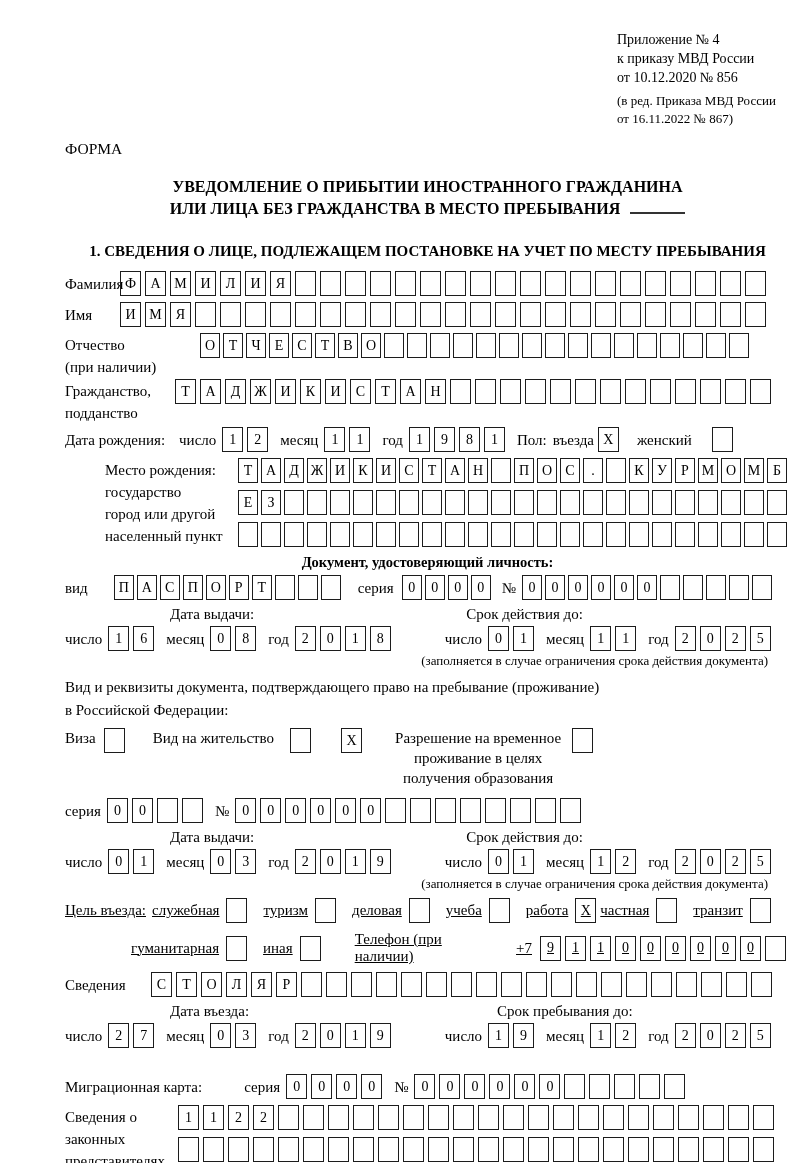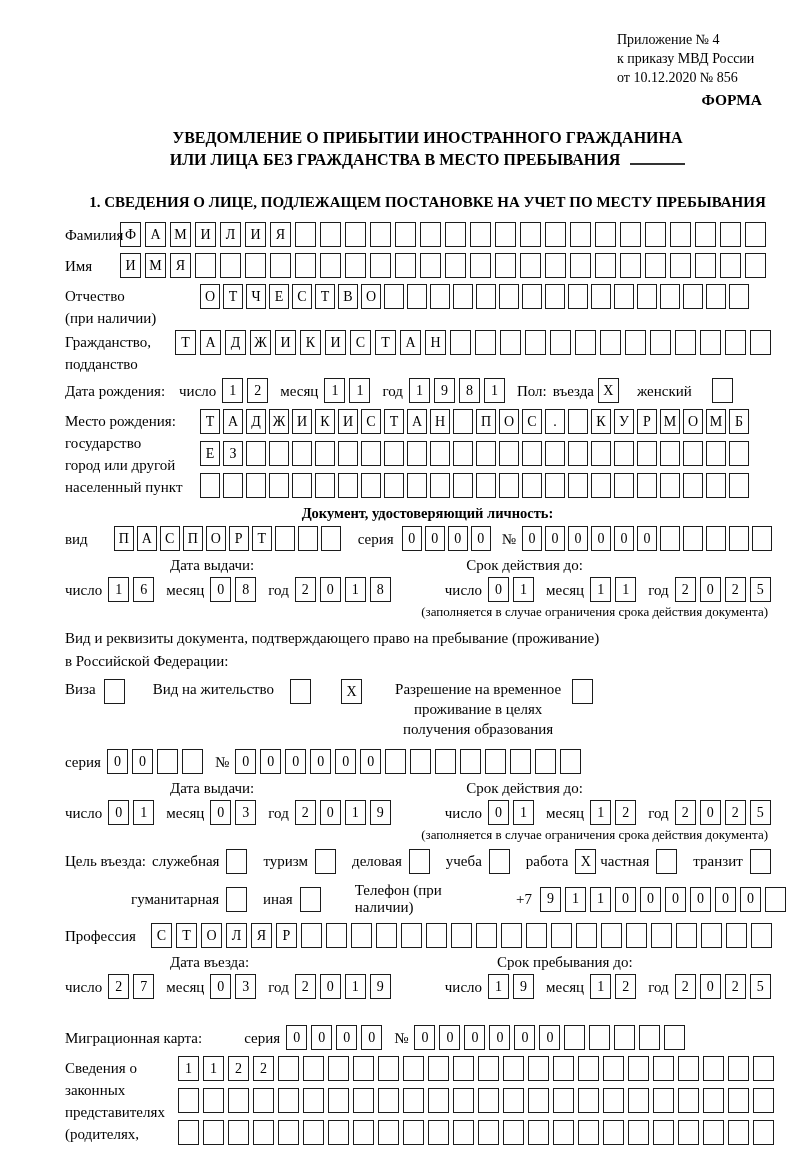--- a/index.html
+++ b/index.html
@@ -4,21 +4,21 @@
 <style>
   html,body{margin:0;padding:0;background:#fff;}
   .page{
     width:800px;height:1163px;box-sizing:border-box;position:relative;
     background:#fff;color:#000;overflow:hidden;
     font-family:"Liberation Serif","DejaVu Serif",serif;
     padding:30px 10px 0 65px;
   }
   .appendix{margin-left:552px;font-size:14px;line-height:19px;}
   .appendix .ed{margin-top:5px;font-size:13px;line-height:18px;}
-  .forma{margin-top:4px;text-align:right;padding-right:28px;font-weight:bold;font-size:15.5px;}
+  .forma{margin-top:12px;text-align:left;padding-right:28px;font-weight:normal;font-size:15.5px;}
   .title{margin-top:18px;text-align:center;font-weight:bold;font-size:16px;line-height:22px;}
   .blank-line{display:inline-block;width:55px;border-bottom:2px solid #333;margin-left:10px;}
   .sect{margin-top:23px;text-align:center;font-weight:bold;font-size:15px;}
 
   .row{display:flex;align-items:flex-start;margin-top:6px;}
   .lbl{font-size:15px;line-height:20px;padding-top:3px;flex:none;}
   .lbl2{font-size:15px;line-height:19px;padding-top:3px;flex:none;}
   .cells{display:flex;flex:none;}
   .cell,.box{
     display:inline-flex;align-items:center;justify-content:center;flex:none;
@@ -33,32 +33,36 @@
   .center-head{font-weight:bold;font-size:14.5px;text-align:center;margin-top:8px;}
   .date-heads{display:flex;font-size:15px;margin-top:6px;}
   .date-row{display:flex;align-items:center;margin-top:3px;font-size:15px;}
   .date-row .lbl{padding-top:0;}
   .date-row .cells{margin-left:6px;margin-right:8px;}
   .note{font-size:13px;text-align:right;padding-right:22px;margin-top:2px;}
   .plain{font-size:15px;margin-top:8px;line-height:21px;}
   .opt{display:flex;align-items:flex-start;margin-right:14px;}
   .opt .olbl{font-size:15px;line-height:20px;margin-right:8px;}
   .opt .olbl.c{text-align:center;}
-  .chk-row{display:flex;align-items:center;font-size:15px;margin-top:8px;}
+  .chk-row{display:flex;align-items:center;font-size:15px;margin-top:8px;text-decoration:underline;}
   .chk-row .box{margin-left:7px;margin-right:16px;}
 </style>
 </head>
 <body>
 
 <div class="page">
 
   <div class="appendix">
     <div>Приложение № 4</div>
     <div>к приказу МВД России</div>
     <div>от 10.12.2020 № 856</div>
+    <div class="ed">
+      <div>(в ред. Приказа МВД России</div>
+      <div>от 16.11.2022 № 867)</div>
+    </div>
   </div>
 
   <div class="forma">ФОРМА</div>
 
   <div class="title">
     <div>УВЕДОМЛЕНИЕ О ПРИБЫТИИ ИНОСТРАННОГО ГРАЖДАНИНА</div>
     <div><span>ИЛИ ЛИЦА БЕЗ ГРАЖДАНСТВА В МЕСТО ПРЕБЫВАНИЯ</span><span class="blank-line"></span></div>
   </div>
 
   <div class="sect">1. СВЕДЕНИЯ О ЛИЦЕ, ПОДЛЕЖАЩЕМ ПОСТАНОВКЕ НА УЧЕТ ПО МЕСТУ ПРЕБЫВАНИЯ</div>
@@ -212,21 +216,21 @@
         <span class="cell">8</span>
         <span class="cell">1</span>
       </span>
     <span class="lbl">Пол:</span>
     <span class="lbl" style="margin-left:6px;">въезда</span>
     <span class="box" style="margin-left:4px;">X</span>
     <span class="lbl" style="margin-left:18px;">женский</span>
     <span class="box" style="margin-left:20px;"></span>
   </div>
 
-  <div class="row" style="margin-top:6px;">
+  <div class="row" style="margin-top:6px;margin-left:40px;">
     <div class="w135">
       <div class="lbl2">Место рождения:</div>
       <div class="lbl2">государство</div>
       <div class="lbl2">город или другой</div>
       <div class="lbl2">населенный пункт</div>
     </div>
     <div class="stack">
       <div class="cells tight">
           <span class="cell">Т</span>
           <span class="cell">А</span>
@@ -516,21 +520,21 @@
         <span class="cell">0</span>
         <span class="cell">0</span>
         <span class="cell">0</span>
         <span class="cell">0</span>
         <span class="cell">0</span>
         <span class="cell"></span>
       </span>
   </div>
 
   <div class="row" style="margin-top:7px;">
-    <div class="lbl w86">Профессия</div>
+    <div class="lbl w86">Сведения</div>
     <div class="cells">
         <span class="cell">С</span>
         <span class="cell">Т</span>
         <span class="cell">О</span>
         <span class="cell">Л</span>
         <span class="cell">Я</span>
         <span class="cell">Р</span>
         <span class="cell"></span>
         <span class="cell"></span>
         <span class="cell"></span>

